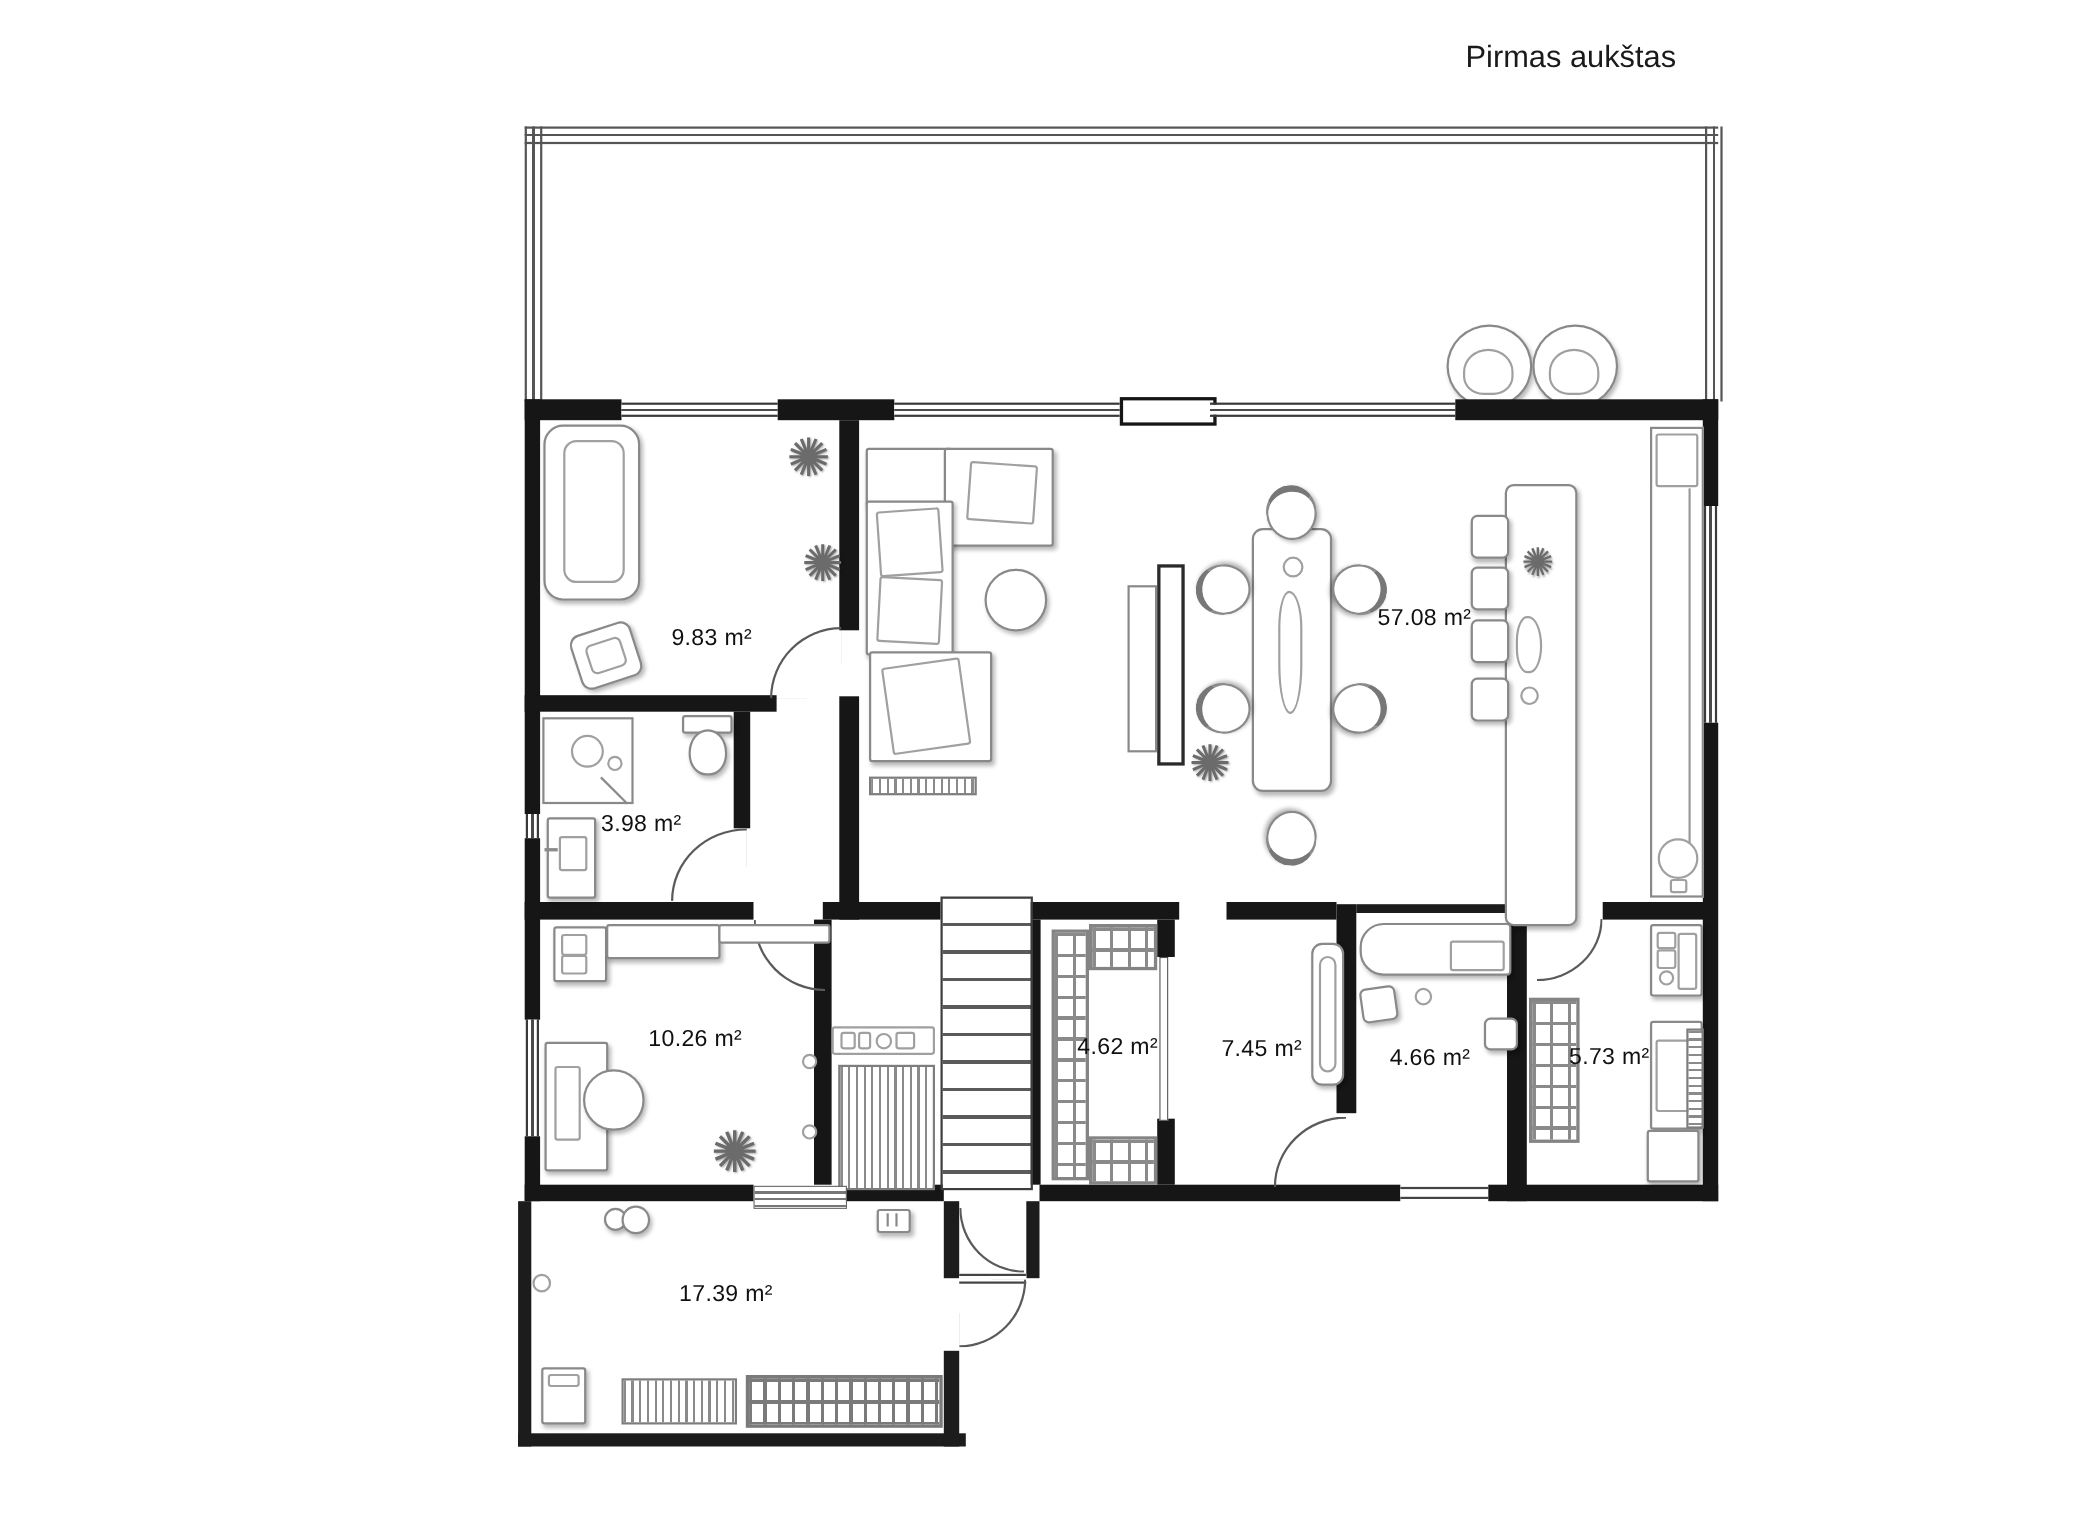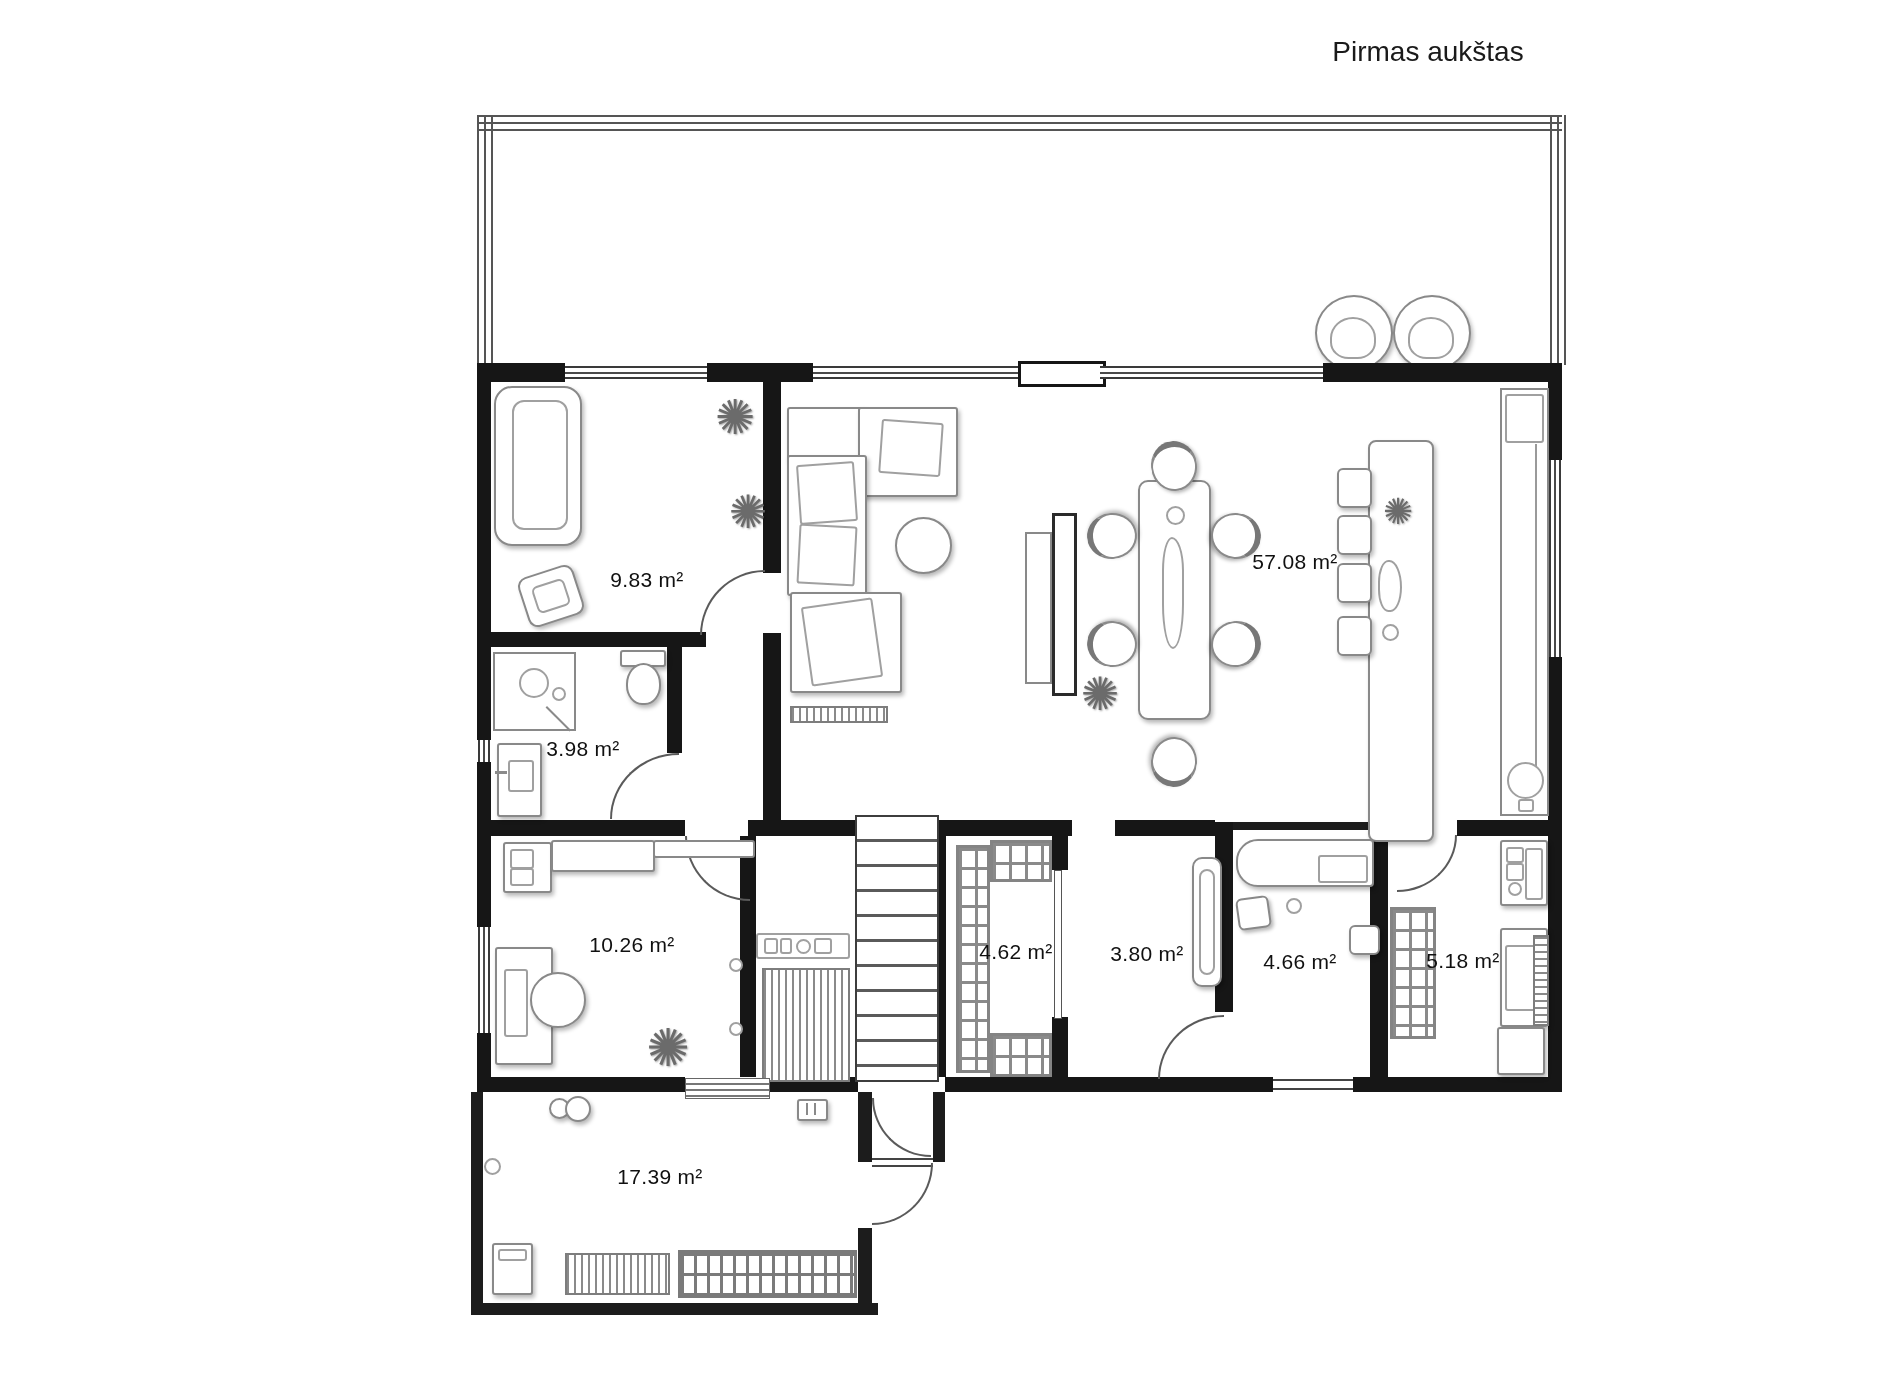--- a/index.html
+++ b/index.html
@@ -289,19 +289,19 @@
     </div>
     <div class="fl circ" style="left:484px;top:1158px;width:13px;height:13px;"></div>
   </div>
 
   <div>
     <div class="lbl" style="left:647px;top:560px;margin-top:20px;">9.83 m²</div>
     <div class="lbl" style="left:1295px;top:562px;">57.08 m²</div>
     <div class="lbl" style="left:583px;top:749px;">3.98 m²</div>
     <div class="lbl" style="left:632px;top:945px;text-align:right;">10.26 m²</div>
     <div class="lbl" style="left:1016px;top:952px;">4.62 m²</div>
-    <div class="lbl" style="left:1147px;top:954px;">3.80 m²</div>
+    <div class="lbl" style="left:1147px;top:954px;">7.45 m²</div>
     <div class="lbl" style="left:1300px;top:962px;">4.66 m²</div>
-    <div class="lbl" style="left:1463px;top:961px;">5.18 m²</div>
+    <div class="lbl" style="left:1463px;top:961px;">5.73 m²</div>
     <div class="lbl" style="left:660px;top:1177px;">17.39 m²</div>
   </div>
 
 </div>
 
 </body></html>

